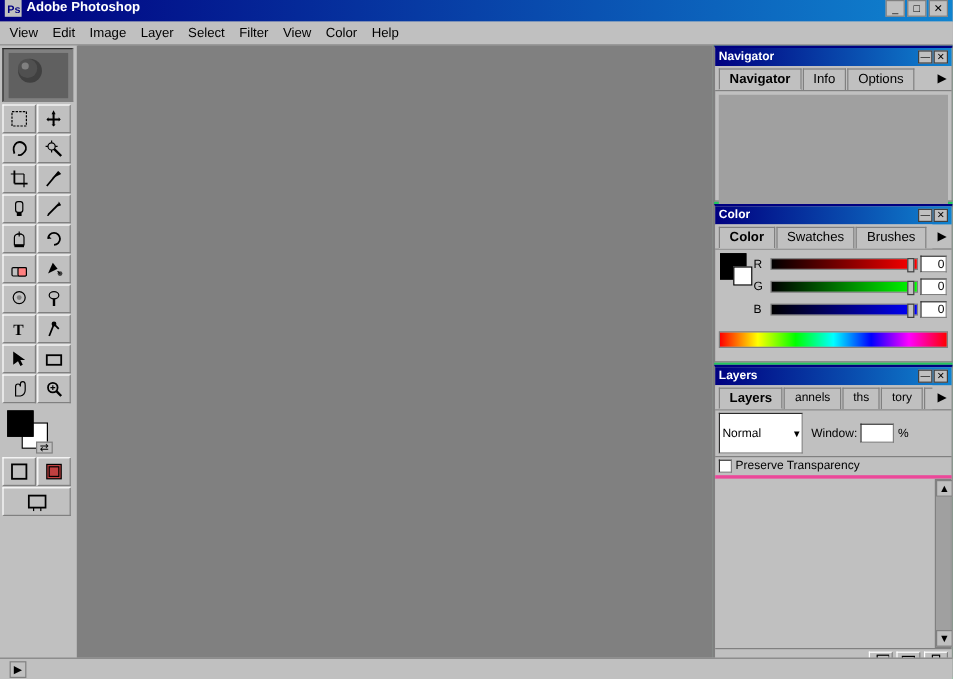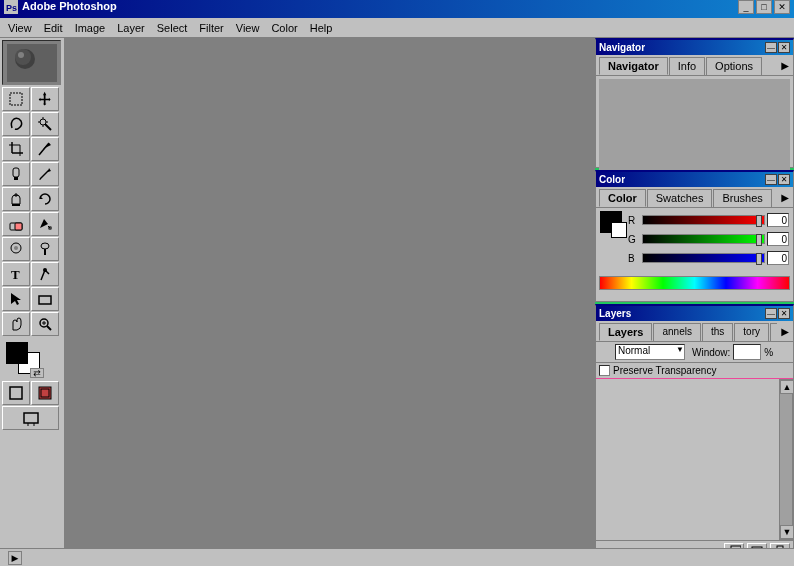--- a/index.html
+++ b/index.html
@@ -347,28 +347,27 @@
     }
     .layers-controls {
       display: flex;
       align-items: center;
       padding: 2px 3px;
       gap: 3px;
       border-bottom: 1px solid #808080;
     }
     .layers-mode-select {
       width: 70px;
-      height: 16px;
+      height: 34px;
       border: 1px inset #808080;
       background: white;
       font-size: 10px;
       padding-left: 2px;
       display: flex;
-      align-items: flex-start;
-      margin-left: 16px;
+      align-items: center;
     }
     .layers-opacity-label {
       font-size: 10px;
       margin-left: 4px;
     }
     .layers-opacity-input {
       width: 28px;
       height: 16px;
       border: 1px inset #808080;
       background: white;
@@ -376,21 +375,21 @@
       text-align: right;
     }
     .layers-pct {
       font-size: 10px;
     }
     .layers-preserve {
       display: flex;
       align-items: flex-end;
       padding: 2px 3px;
       gap: 3px;
-      border-bottom: 1px solid #ec4899;
+      border-bottom: 3px solid #ec4899;
     }
     .layers-preserve-cb {
       width: 11px;
       height: 11px;
       border: 1px inset #808080;
       background: white;
     }
     .layers-preserve-label {
       font-size: 10px;
     }

